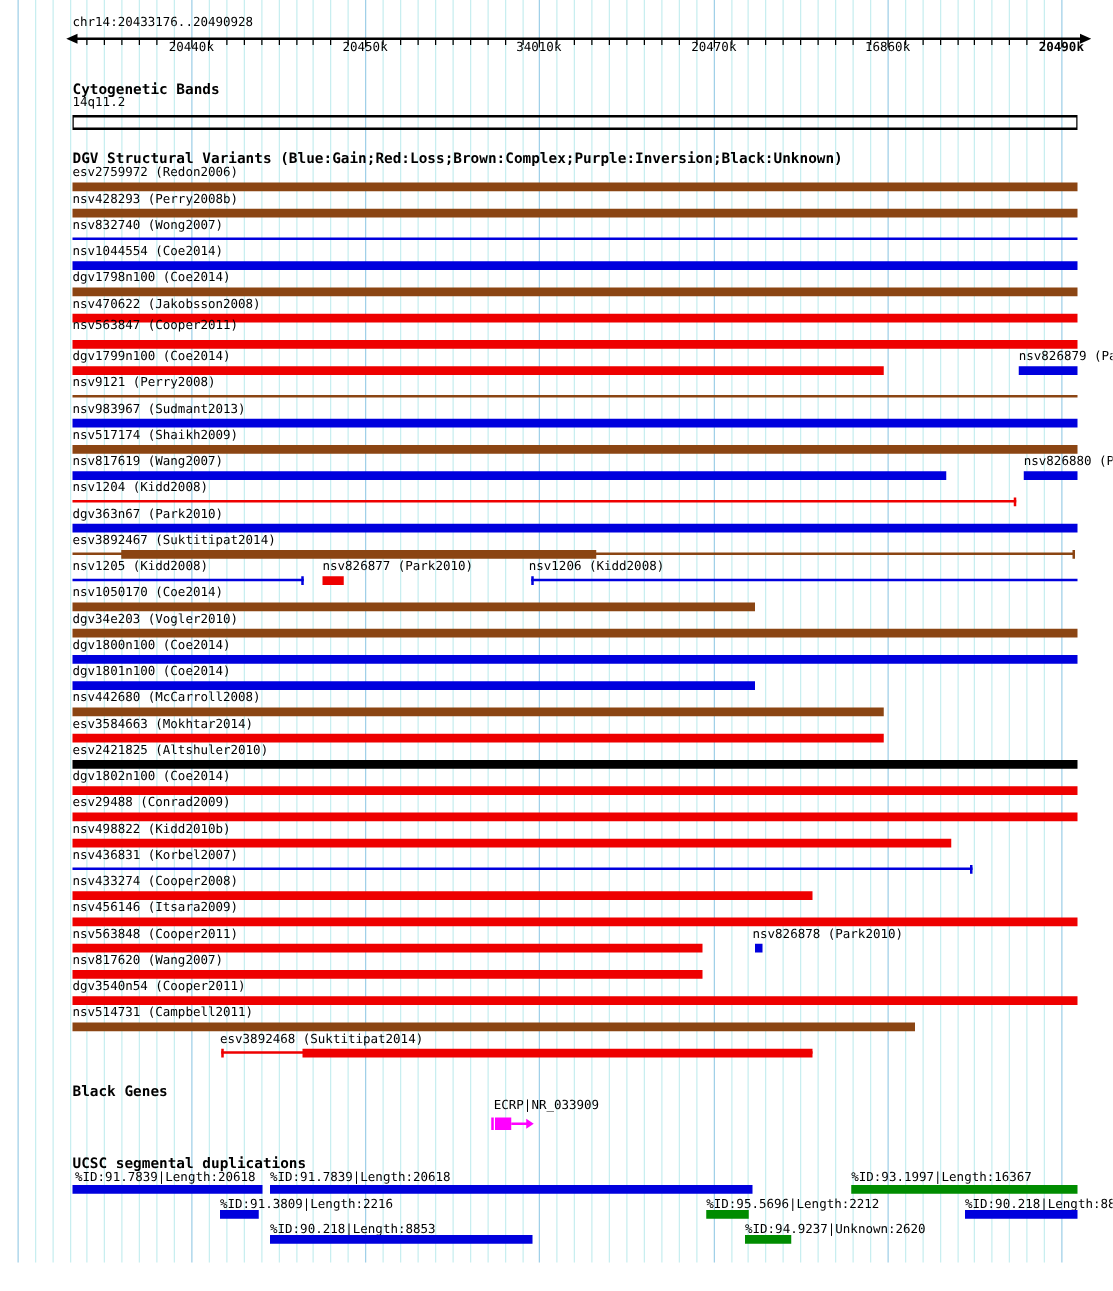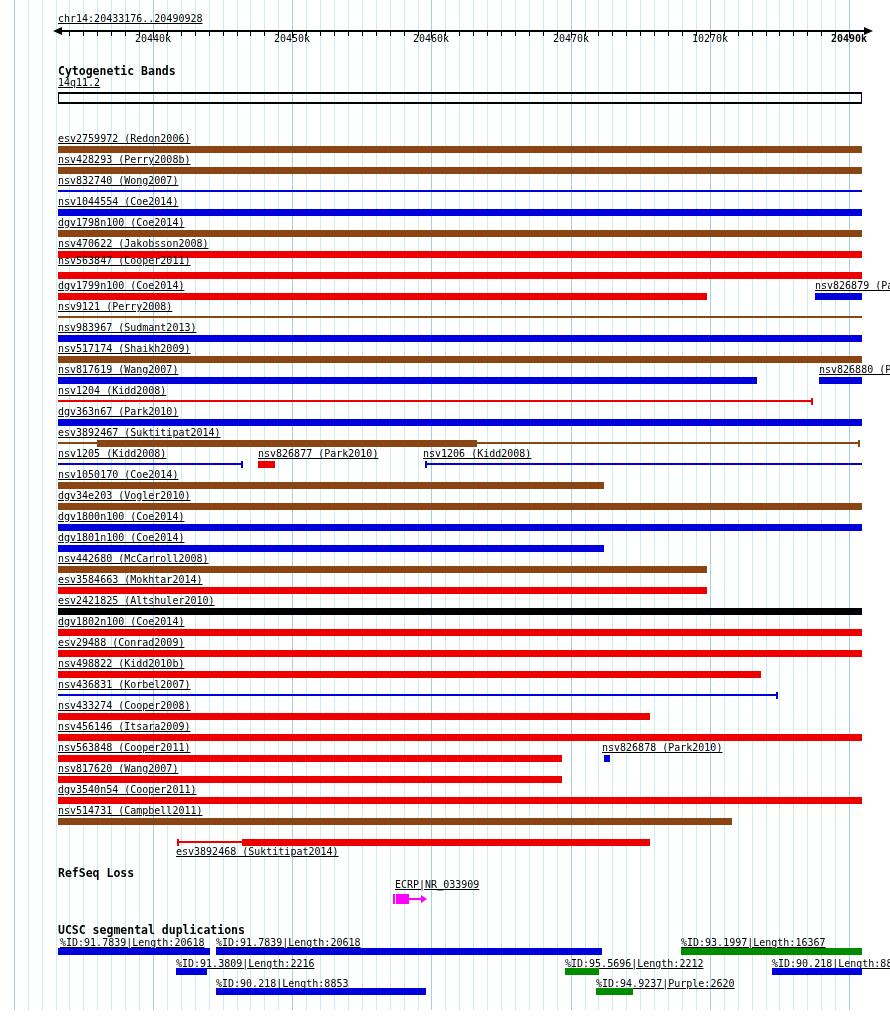--- a/index.html
+++ b/index.html
@@ -1,20 +1,20 @@
 <!DOCTYPE html>
 <html><head>
 <meta charset="utf-8">
 <style>
   html,body{margin:0;padding:0;}
   body{width:890px;height:1033px;background:#ffffff;position:relative;overflow:hidden;
        font-family:"DejaVu Sans Mono",monospace;color:#000;}
   #canvas{position:absolute;left:0;top:0;width:890px;height:1033px;overflow:hidden;}
   .abs{position:absolute;}
-  .lbl{font-size:10px;line-height:10px;white-space:nowrap;letter-spacing:0px;text-decoration:underline;}
+  .lbl{font-size:10px;line-height:10px;white-space:nowrap;letter-spacing:0px;}
   .hdg{font-size:11.5px;line-height:11px;font-weight:bold;white-space:nowrap;}
   .tick-label{font-size:10px;line-height:10px;text-align:center;white-space:nowrap;}
   .band-box{border-top:2px solid #000;border-bottom:2px solid #000;
             border-left:1px solid #000;border-right:1px solid #000;box-sizing:border-box;}
   .arrow-left{width:0;height:0;border-top:4px solid transparent;border-bottom:4px solid transparent;
               border-right:9px solid #000;}
   .arrow-right{width:0;height:0;border-top:4px solid transparent;border-bottom:4px solid transparent;
                border-left:9px solid #000;}
   .gene-arrowhead{width:0;height:0;border-top:4px solid transparent;border-bottom:4px solid transparent;
                   border-left:6px solid #FF00FF;}
@@ -114,21 +114,21 @@
       <div class="abs" style="left: 306px; top: 32px; width: 1px; height: 4px; background: rgb(0, 0, 0);"></div>
       <div class="abs" style="left: 320px; top: 32px; width: 1px; height: 4px; background: rgb(0, 0, 0);"></div>
       <div class="abs" style="left: 334px; top: 32px; width: 1px; height: 4px; background: rgb(0, 0, 0);"></div>
       <div class="abs" style="left: 348px; top: 32px; width: 1px; height: 4px; background: rgb(0, 0, 0);"></div>
       <div class="abs" style="left: 362px; top: 32px; width: 1px; height: 4px; background: rgb(0, 0, 0);"></div>
       <div class="abs" style="left: 376px; top: 32px; width: 1px; height: 4px; background: rgb(0, 0, 0);"></div>
       <div class="abs" style="left: 390px; top: 32px; width: 1px; height: 4px; background: rgb(0, 0, 0);"></div>
       <div class="abs" style="left: 404px; top: 32px; width: 1px; height: 4px; background: rgb(0, 0, 0);"></div>
       <div class="abs" style="left: 418px; top: 32px; width: 1px; height: 4px; background: rgb(0, 0, 0);"></div>
       <div class="abs" style="left: 431px; top: 32px; width: 1px; height: 6px; background: rgb(0, 0, 0);"></div>
-      <div class="abs tick-label" style="left: 413px; top: 34px; width: 36px;">20460k</div>
+      <div class="abs tick-label" style="left: 413px; top: 34px; width: 36px;">34010k</div>
       <div class="abs" style="left: 445px; top: 32px; width: 1px; height: 4px; background: rgb(0, 0, 0);"></div>
       <div class="abs" style="left: 459px; top: 32px; width: 1px; height: 4px; background: rgb(0, 0, 0);"></div>
       <div class="abs" style="left: 473px; top: 32px; width: 1px; height: 4px; background: rgb(0, 0, 0);"></div>
       <div class="abs" style="left: 487px; top: 32px; width: 1px; height: 4px; background: rgb(0, 0, 0);"></div>
       <div class="abs" style="left: 501px; top: 32px; width: 1px; height: 4px; background: rgb(0, 0, 0);"></div>
       <div class="abs" style="left: 515px; top: 32px; width: 1px; height: 4px; background: rgb(0, 0, 0);"></div>
       <div class="abs" style="left: 529px; top: 32px; width: 1px; height: 4px; background: rgb(0, 0, 0);"></div>
       <div class="abs" style="left: 543px; top: 32px; width: 1px; height: 4px; background: rgb(0, 0, 0);"></div>
       <div class="abs" style="left: 557px; top: 32px; width: 1px; height: 4px; background: rgb(0, 0, 0);"></div>
       <div class="abs" style="left: 571px; top: 32px; width: 1px; height: 6px; background: rgb(0, 0, 0);"></div>
@@ -136,38 +136,39 @@
       <div class="abs" style="left: 585px; top: 32px; width: 1px; height: 4px; background: rgb(0, 0, 0);"></div>
       <div class="abs" style="left: 598px; top: 32px; width: 1px; height: 4px; background: rgb(0, 0, 0);"></div>
       <div class="abs" style="left: 612px; top: 32px; width: 1px; height: 4px; background: rgb(0, 0, 0);"></div>
       <div class="abs" style="left: 626px; top: 32px; width: 1px; height: 4px; background: rgb(0, 0, 0);"></div>
       <div class="abs" style="left: 640px; top: 32px; width: 1px; height: 4px; background: rgb(0, 0, 0);"></div>
       <div class="abs" style="left: 654px; top: 32px; width: 1px; height: 4px; background: rgb(0, 0, 0);"></div>
       <div class="abs" style="left: 668px; top: 32px; width: 1px; height: 4px; background: rgb(0, 0, 0);"></div>
       <div class="abs" style="left: 682px; top: 32px; width: 1px; height: 4px; background: rgb(0, 0, 0);"></div>
       <div class="abs" style="left: 696px; top: 32px; width: 1px; height: 4px; background: rgb(0, 0, 0);"></div>
       <div class="abs" style="left: 710px; top: 32px; width: 1px; height: 6px; background: rgb(0, 0, 0);"></div>
-      <div class="abs tick-label" style="left: 692px; top: 34px; width: 36px;">10270k</div>
+      <div class="abs tick-label" style="left: 692px; top: 34px; width: 36px;">16860k</div>
       <div class="abs" style="left: 724px; top: 32px; width: 1px; height: 4px; background: rgb(0, 0, 0);"></div>
       <div class="abs" style="left: 738px; top: 32px; width: 1px; height: 4px; background: rgb(0, 0, 0);"></div>
       <div class="abs" style="left: 752px; top: 32px; width: 1px; height: 4px; background: rgb(0, 0, 0);"></div>
       <div class="abs" style="left: 766px; top: 32px; width: 1px; height: 4px; background: rgb(0, 0, 0);"></div>
       <div class="abs" style="left: 779px; top: 32px; width: 1px; height: 4px; background: rgb(0, 0, 0);"></div>
       <div class="abs" style="left: 793px; top: 32px; width: 1px; height: 4px; background: rgb(0, 0, 0);"></div>
       <div class="abs" style="left: 807px; top: 32px; width: 1px; height: 4px; background: rgb(0, 0, 0);"></div>
       <div class="abs" style="left: 821px; top: 32px; width: 1px; height: 4px; background: rgb(0, 0, 0);"></div>
       <div class="abs" style="left: 835px; top: 32px; width: 1px; height: 4px; background: rgb(0, 0, 0);"></div>
       <div class="abs" style="left: 849px; top: 32px; width: 1px; height: 6px; background: rgb(0, 0, 0);"></div>
       <div class="abs tick-label" style="left: 831px; top: 34px; width: 36px; font-weight: bold;">20490k</div>
     </div>
 
   <div class="abs hdg" style="left:58px;top:66px;">Cytogenetic Bands</div>
   <div class="abs lbl" style="left:58px;top:78px;">14q11.2</div>
   <div class="abs band-box" style="left:58px;top:92px;width:804px;height:12px;"></div>
 
+  <div class="abs hdg" style="left:58px;top:121px;">DGV Structural Variants (Blue:Gain;Red:Loss;Brown:Complex;Purple:Inversion;Black:Unknown)</div>
   <div id="variants-layer" class="abs" style="left:0;top:0;">
       <div class="abs lbl" style="left: 58px; top: 134px;">esv2759972 (Redon2006)</div>
       <div class="abs" style="left: 58px; top: 146px; width: 804px; height: 7px; background: rgb(139, 69, 19);"></div>
       <div class="abs lbl" style="left: 58px; top: 155px;">nsv428293 (Perry2008b)</div>
       <div class="abs" style="left: 58px; top: 167px; width: 804px; height: 7px; background: rgb(139, 69, 19);"></div>
       <div class="abs lbl" style="left: 58px; top: 176px;">nsv832740 (Wong2007)</div>
       <div class="abs" style="left: 58px; top: 190px; width: 804px; height: 2px; background: rgb(0, 0, 221);"></div>
       <div class="abs lbl" style="left: 58px; top: 197px;">nsv1044554 (Coe2014)</div>
       <div class="abs" style="left: 58px; top: 209px; width: 804px; height: 7px; background: rgb(0, 0, 221);"></div>
       <div class="abs lbl" style="left: 58px; top: 218px;">dgv1798n100 (Coe2014)</div>
@@ -237,27 +238,27 @@
       <div class="abs lbl" style="left: 58px; top: 743px;">nsv563848 (Cooper2011)</div>
       <div class="abs" style="left: 58px; top: 755px; width: 504px; height: 7px; background: rgb(238, 0, 0);"></div>
       <div class="abs lbl" style="left: 602px; top: 743px;">nsv826878 (Park2010)</div>
       <div class="abs" style="left: 604px; top: 755px; width: 6px; height: 7px; background: rgb(0, 0, 221);"></div>
       <div class="abs lbl" style="left: 58px; top: 764px;">nsv817620 (Wang2007)</div>
       <div class="abs" style="left: 58px; top: 776px; width: 504px; height: 7px; background: rgb(238, 0, 0);"></div>
       <div class="abs lbl" style="left: 58px; top: 785px;">dgv3540n54 (Cooper2011)</div>
       <div class="abs" style="left: 58px; top: 797px; width: 804px; height: 7px; background: rgb(238, 0, 0);"></div>
       <div class="abs lbl" style="left: 58px; top: 806px; text-align: center;">nsv514731 (Campbell2011)</div>
       <div class="abs" style="left: 58px; top: 818px; width: 674px; height: 7px; background: rgb(139, 69, 19);"></div>
-      <div class="abs lbl" style="left: 176px; top: 827px; margin-top: 20px;">esv3892468 (Suktitipat2014)</div>
+      <div class="abs lbl" style="left: 176px; top: 827px;">esv3892468 (Suktitipat2014)</div>
       <div class="abs" style="left: 177px; top: 841px; width: 473px; height: 2px; background: rgb(238, 0, 0);"></div>
       <div class="abs" style="left: 177px; top: 839px; width: 2px; height: 7px; background: rgb(238, 0, 0);"></div>
       <div class="abs" style="left: 242px; top: 839px; width: 408px; height: 7px; background: rgb(238, 0, 0);"></div>
     </div>
 
-  <div class="abs hdg" style="left:58px;top:868px;">RefSeq Loss</div>
+  <div class="abs hdg" style="left:58px;top:868px;">Black Genes</div>
   <div id="refseq-layer" class="abs" style="left:0;top:0;">
       <div class="abs lbl" style="left: 395px; top: 880px;">ECRP|NR_033909</div>
       <div class="abs" style="left: 393px; top: 894px; width: 2px; height: 10px; background: rgb(255, 0, 255);"></div>
       <div class="abs" style="left: 396px; top: 894px; width: 13px; height: 10px; background: rgb(255, 0, 255);"></div>
       <div class="abs" style="left: 409px; top: 898px; width: 13px; height: 2px; background: rgb(255, 0, 255);"></div>
       <div class="abs gene-arrowhead" style="left: 421px; top: 895px;"></div>
     </div>
 
   <div class="abs hdg" style="left:58px;top:925px;">UCSC segmental duplications</div>
   <div id="segdup-layer" class="abs" style="left:0;top:0;">
@@ -268,16 +269,16 @@
       <div class="abs lbl" style="left: 681px; top: 938px;">%ID:93.1997|Length:16367</div>
       <div class="abs" style="left: 681px; top: 948px; width: 181px; height: 7px; background: rgb(0, 140, 0);"></div>
       <div class="abs lbl" style="left: 176px; top: 959px;">%ID:91.3809|Length:2216</div>
       <div class="abs" style="left: 176px; top: 968px; width: 31px; height: 7px; background: rgb(0, 0, 221);"></div>
       <div class="abs lbl" style="left: 565px; top: 959px;">%ID:95.5696|Length:2212</div>
       <div class="abs" style="left: 565px; top: 968px; width: 34px; height: 7px; background: rgb(0, 140, 0);"></div>
       <div class="abs lbl" style="left: 772px; top: 959px;">%ID:90.218|Length:8853</div>
       <div class="abs" style="left: 772px; top: 968px; width: 90px; height: 7px; background: rgb(0, 0, 221);"></div>
       <div class="abs lbl" style="left: 216px; top: 979px;">%ID:90.218|Length:8853</div>
       <div class="abs" style="left: 216px; top: 988px; width: 210px; height: 7px; background: rgb(0, 0, 221);"></div>
-      <div class="abs lbl" style="left: 596px; top: 979px;">%ID:94.9237|Purple:2620</div>
+      <div class="abs lbl" style="left: 596px; top: 979px;">%ID:94.9237|Unknown:2620</div>
       <div class="abs" style="left: 596px; top: 988px; width: 37px; height: 7px; background: rgb(0, 140, 0);"></div>
     </div>
 </div>
 
 </body></html>

